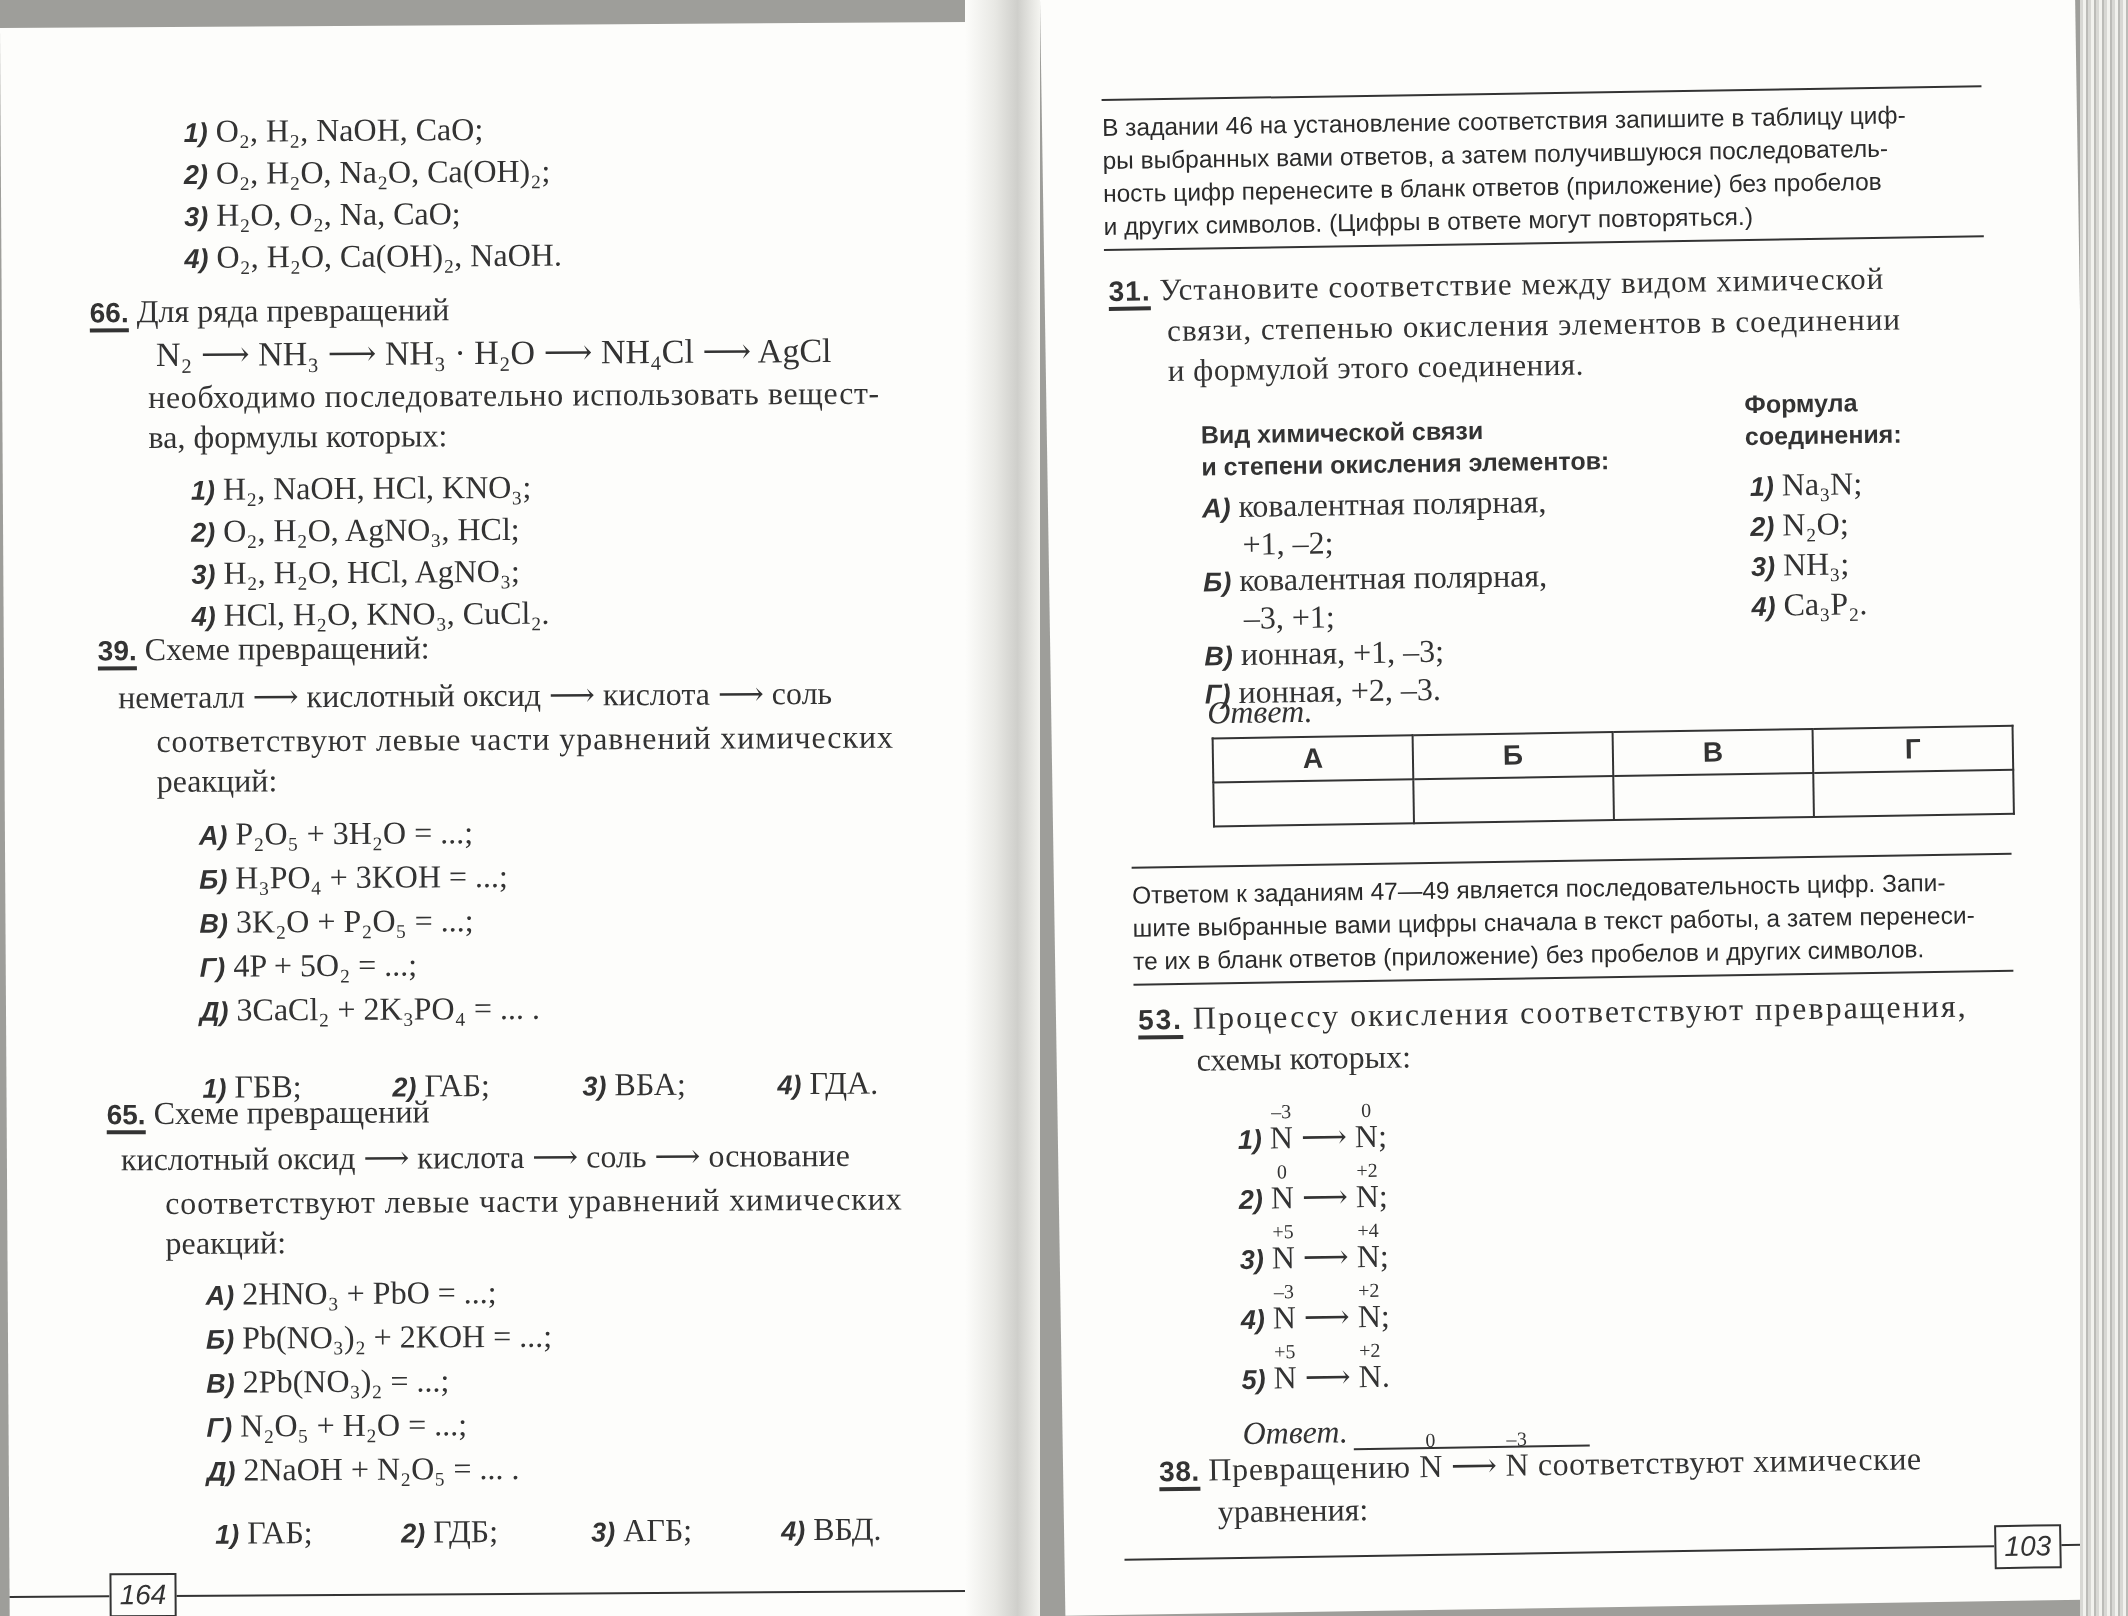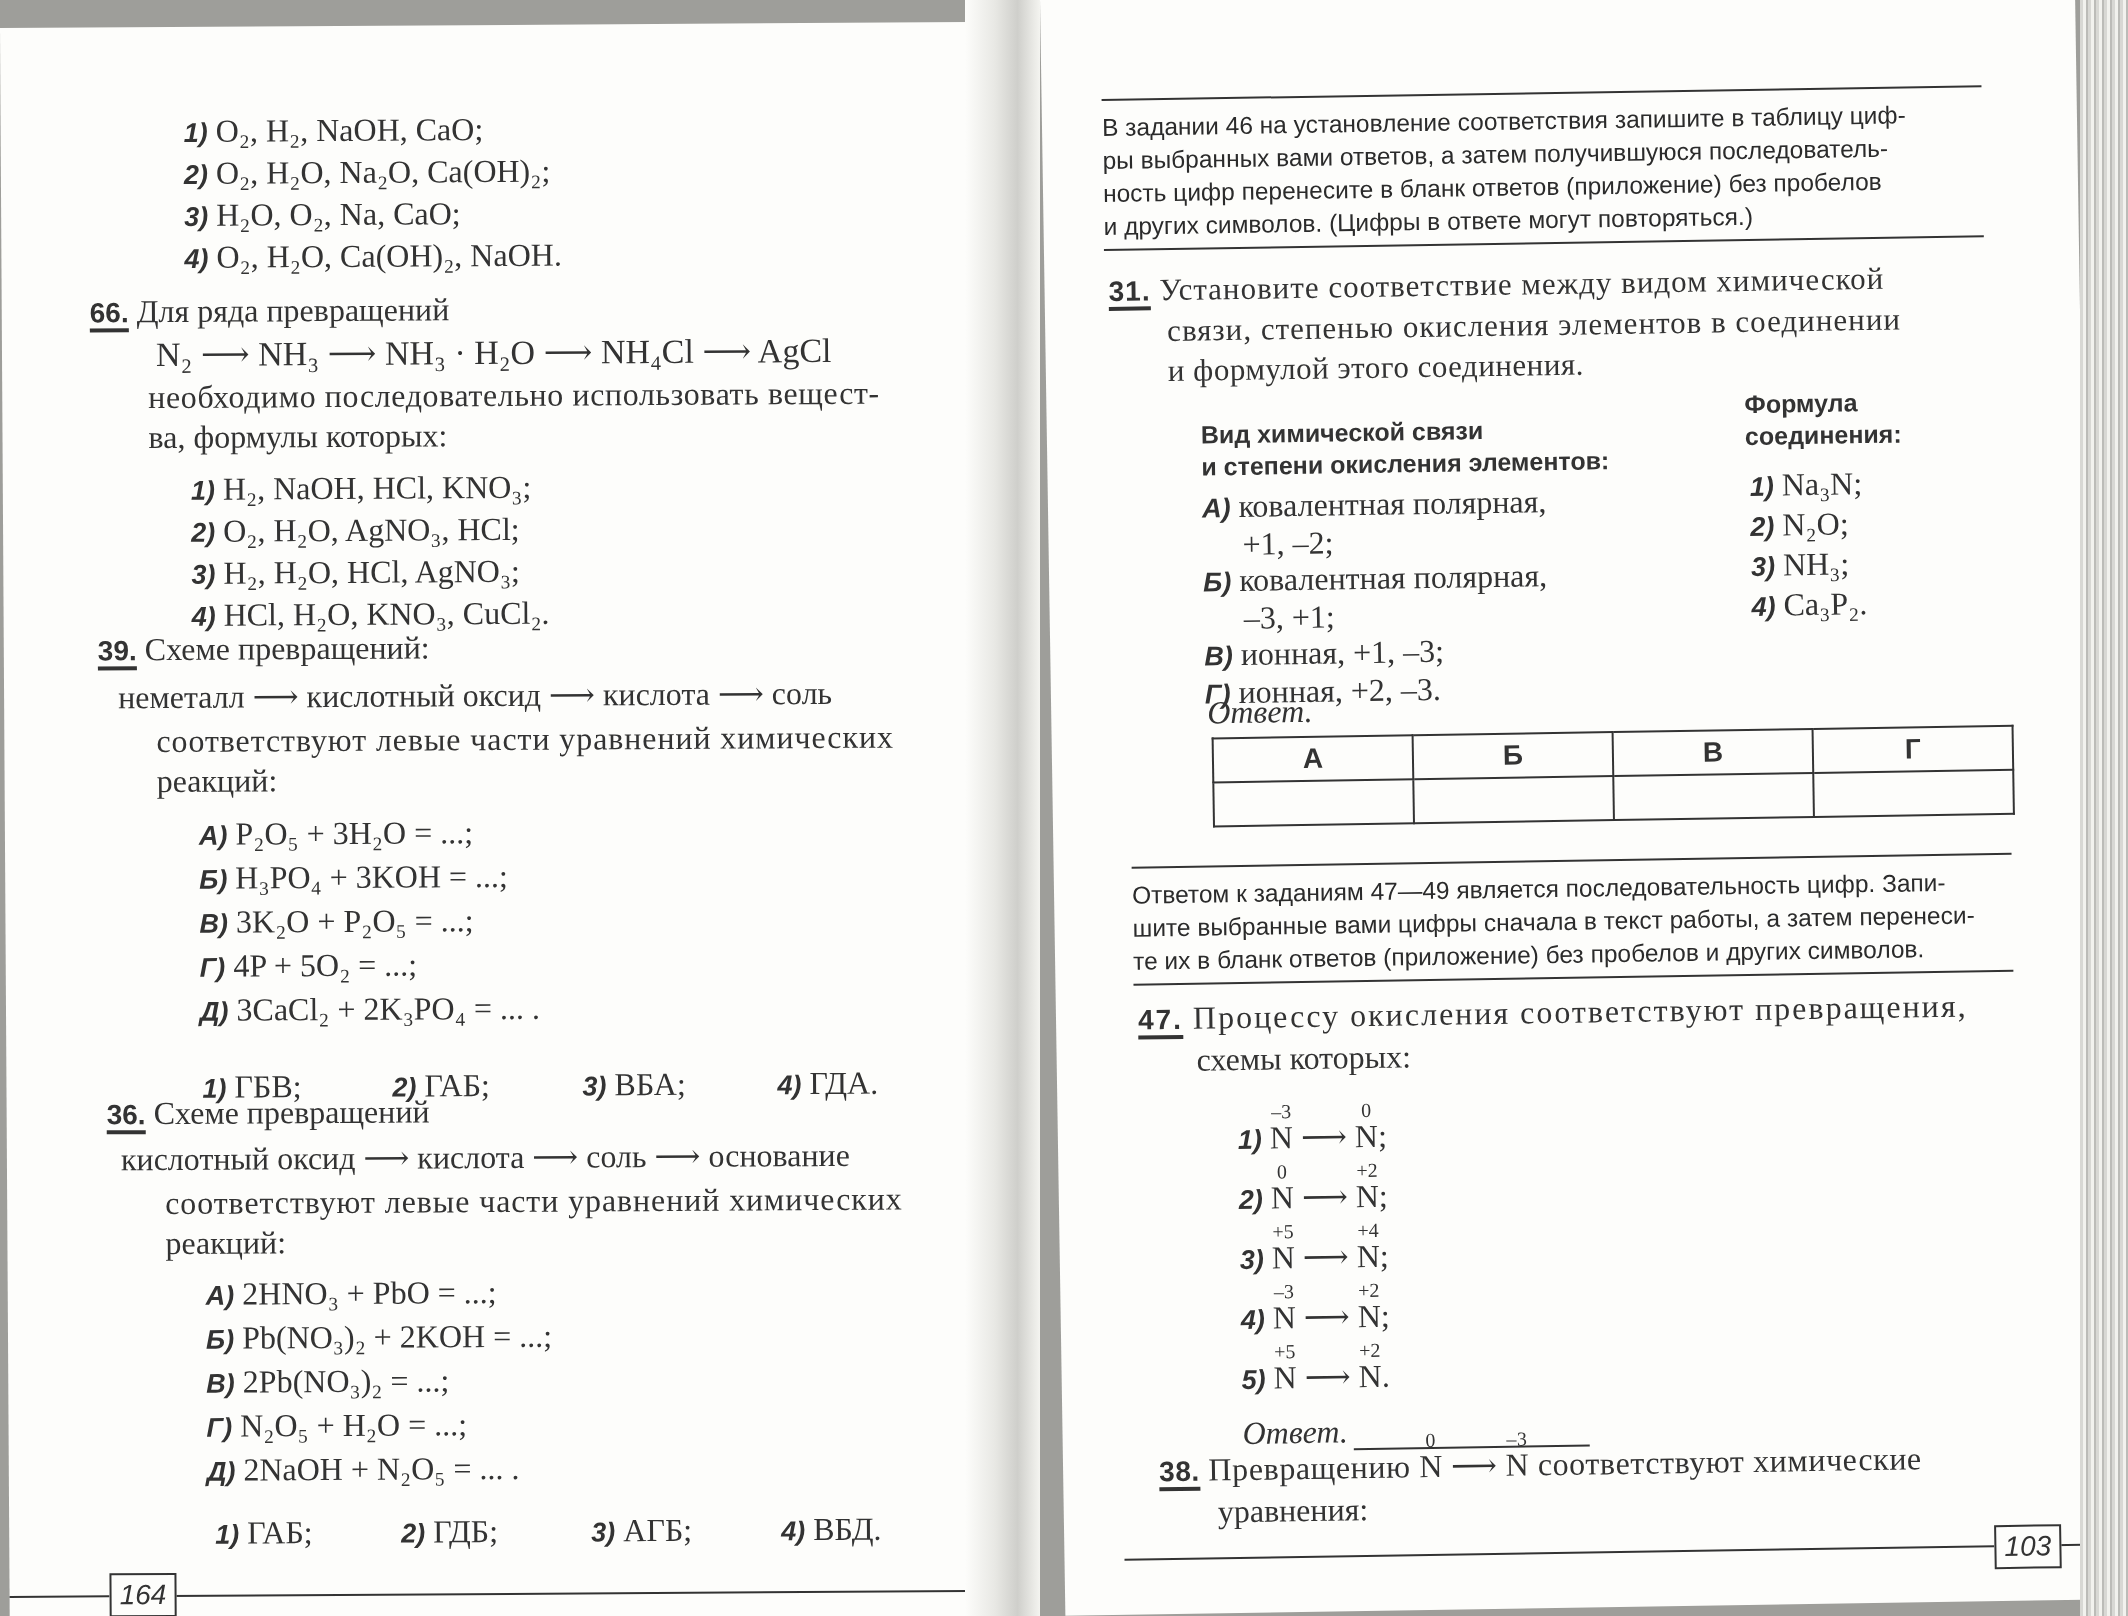--- a/index.html
+++ b/index.html
@@ -63,21 +63,21 @@
     </div>
     <div class="line" style="margin-left:102px;margin-top:34px;display:flex;gap:0;">
       <span style="width:190px;"><span class="num">1)</span> <span>ГБВ;</span></span>
       <span style="width:190px;"><span class="num">2)</span> <span>ГАБ;</span></span>
       <span style="width:195px;"><span class="num">3)</span> <span>ВБА;</span></span>
       <span><span class="num">4)</span> <span>ГДА.</span></span>
     </div>
   </div>
 
   <div class="abs" style="left:100px;top:1066px;">
-    <div class="line"><span class="tnum">36.</span> <span>Схеме превращений</span></div>
+    <div class="line"><span class="tnum">65.</span> <span>Схеме превращений</span></div>
     <div class="line" style="margin-left:14px;margin-top:4px;">кислотный оксид ⟶ кислота ⟶ соль ⟶ основание</div>
     <div class="line" style="margin-left:58px;margin-top:4px;letter-spacing:0.9px;">соответствуют левые части уравнений химических</div>
     <div class="line" style="margin-left:58px;">реакций:</div>
     <div style="margin-left:98px;margin-top:10px;">
       <div class="line" style="line-height:42px;"><span class="num">А)</span> <span>2HNO₃ + PbO = ...;</span></div>
       <div class="line" style="line-height:42px;"><span class="num">Б)</span> <span>Pb(NO₃)₂ + 2KOH = ...;</span></div>
       <div class="line" style="line-height:42px;"><span class="num">В)</span> <span>2Pb(NO₃)₂ = ...;</span></div>
       <div class="line" style="line-height:42px;"><span class="num">Г)</span> <span>N₂O₅ + H₂O = ...;</span></div>
       <div class="line" style="line-height:42px;"><span class="num">Д)</span> <span>2NaOH + N₂O₅ = ... .</span></div>
     </div>
@@ -154,21 +154,21 @@
       </table>
   </div>
 
   <div class="abs note" style="left:78px;top:868px;width:880px;">
     <div>Ответом к заданиям 47—49 является последовательность цифр. Запи-</div>
     <div>шите выбранные вами цифры сначала в текст работы, а затем перенеси-</div>
     <div>те их в бланк ответов (приложение) без пробелов и других символов.</div>
   </div>
 
   <div class="abs" style="left:82px;top:1000px;">
-    <div class="line" style="letter-spacing:2px;"><span class="tnum">47.</span> <span>Процессу окисления соответствуют превращения,</span></div>
+    <div class="line" style="letter-spacing:2px;"><span class="tnum">53.</span> <span>Процессу окисления соответствуют превращения,</span></div>
     <div class="line" style="margin-left:58px;">схемы которых:</div>
     <div style="margin-left:98px;margin-top:30px;">
       <div class="line" style="line-height:58px;"><span class="num">1)</span> <span class="ox"><span class="sup">–3</span><span>N</span></span><span class="arrow">⟶</span><span class="ox"><span class="sup">0</span><span>N</span></span><span>;</span></div>
       <div class="line" style="line-height:58px;"><span class="num">2)</span> <span class="ox"><span class="sup">0</span><span>N</span></span><span class="arrow">⟶</span><span class="ox"><span class="sup">+2</span><span>N</span></span><span>;</span></div>
       <div class="line" style="line-height:58px;"><span class="num">3)</span> <span class="ox"><span class="sup">+5</span><span>N</span></span><span class="arrow">⟶</span><span class="ox"><span class="sup">+4</span><span>N</span></span><span>;</span></div>
       <div class="line" style="line-height:58px;"><span class="num">4)</span> <span class="ox"><span class="sup">–3</span><span>N</span></span><span class="arrow">⟶</span><span class="ox"><span class="sup">+2</span><span>N</span></span><span>;</span></div>
       <div class="line" style="line-height:58px;"><span class="num">5)</span> <span class="ox"><span class="sup">+5</span><span>N</span></span><span class="arrow">⟶</span><span class="ox"><span class="sup">+2</span><span>N</span></span><span>.</span></div>
     </div>
     <div style="margin-left:98px;margin-top:6px;display:flex;align-items:flex-end;">
       <span class="otvet">Ответ.</span>

